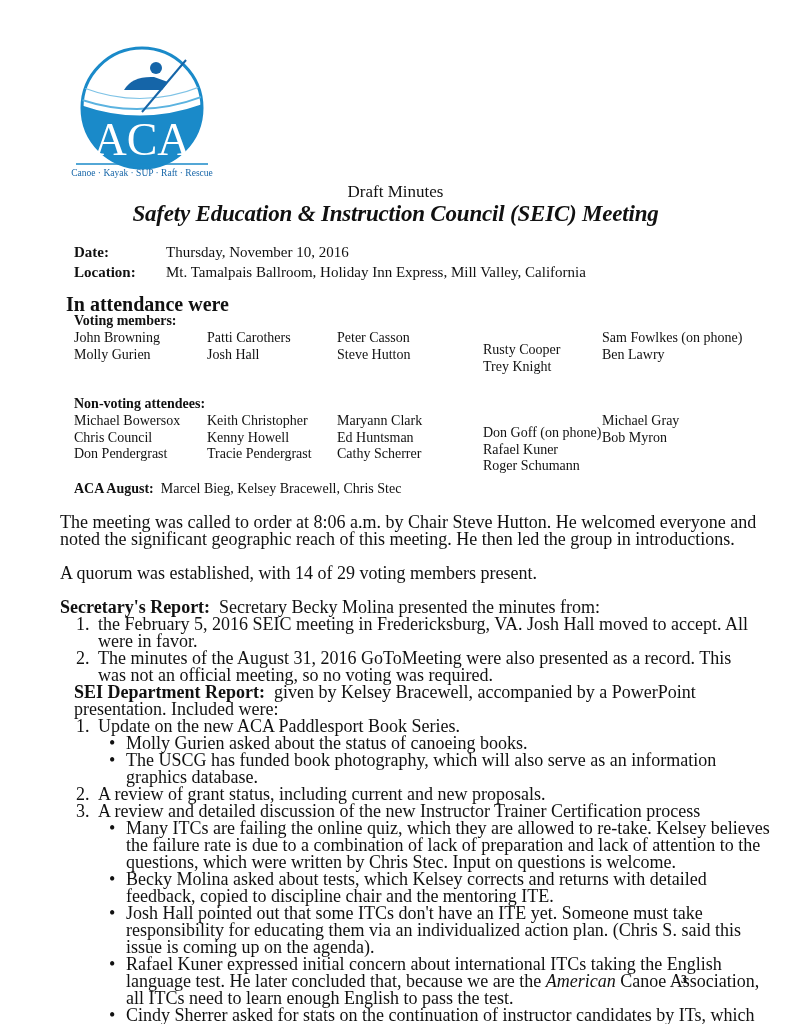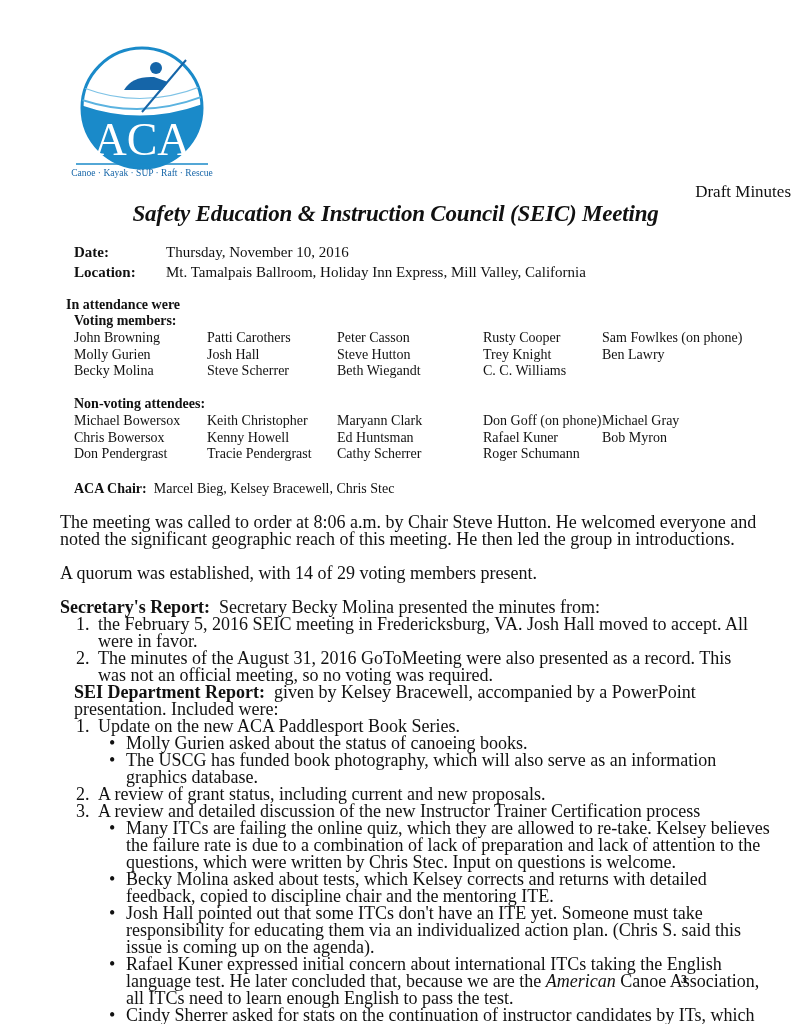--- a/index.html
+++ b/index.html
@@ -1,31 +1,31 @@
 <!DOCTYPE html>
 <html><head>
 <meta charset="utf-8">
 <style>
   html, body { margin: 0; padding: 0; background: #ffffff; }
   body { width: 791px; height: 1024px; position: relative; overflow: hidden;
          font-family: "Liberation Serif", "DejaVu Serif", serif; color: #111; }
   .page { position: absolute; left: 0; top: 0; width: 791px; height: 872px; }
   .logo { position: absolute; left: 58px; top: 46px; width: 168px; height: 136px; }
-  .heading-sub { position: absolute; left: 0; width: 791px; top: 182px; text-align: right;
+  .heading-sub { position: absolute; left: 0; width: 791px; top: 182px; text-align: center;
                  font-size: 17px; }
   .heading-main { position: absolute; left: 0; width: 791px; top: 201px; text-align: center;
                   font-size: 23px; font-weight: bold; letter-spacing: -0.2px; font-style: italic; }
   .meta-row { position: absolute; left: 74px; font-size: 15px; }
   .meta-row .lbl { display: inline-block; width: 92px; font-weight: bold; }
   .b { font-weight: bold; }
   .abs { position: absolute; font-size: 14px; line-height: 17px; }
   .grid { position: absolute; left: 74px; font-size: 14px; line-height: 16.5px; }
   .grid .row { display: flex; height: 16.5px; }
   .grid .c0 { width: 133px; } .grid .c1 { width: 130px; } .grid .c2 { width: 146px; }
-  .grid .c3 { width: 119px; } .grid .c4 { width: 160px; }
+  .grid .c3 { width: 119px; margin-top: 12px; } .grid .c4 { width: 160px; }
   .para { position: absolute; left: 60px; width: 700px; font-size: 18px; line-height: 17px; }
   .item { position: relative; padding-left: 38px; }
   .item .n { position: absolute; left: 16px; }
   .bul { position: relative; padding-left: 66px; }
   .bul .dot { position: absolute; left: 49px; top: 0; }
   .pagenum { position: absolute; left: 681px; top: 972px; font-size: 12px; font-weight: bold; }
 </style>
 </head>
 <body>
 
@@ -54,75 +54,68 @@
   <div class="heading-sub">Draft Minutes</div>
   <div class="heading-main">Safety Education &amp; Instruction Council (SEIC) Meeting</div>
 
   <div class="meta-row" style="top:244px;">
     <span class="lbl">Date:</span><span>Thursday, November 10, 2016</span>
   </div>
   <div class="meta-row" style="top:264px;">
     <span class="lbl">Location:</span><span>Mt. Tamalpais Ballroom, Holiday Inn Express, Mill Valley, California</span>
   </div>
 
-  <div class="abs b" style="left:66px; top:296px; font-size:14px;">In attendance were</div>
+  <div class="abs b" style="left:66px; top:296px; font-size:20px;">In attendance were</div>
   <div class="abs b" style="left:74px; top:312px;">Voting members:</div>
 
   <div class="grid" style="top:330px;">
     <div class="row">
       <span class="c0">John Browning</span>
       <span class="c1">Patti Carothers</span>
       <span class="c2">Peter Casson</span>
       <span class="c3">Rusty Cooper</span>
       <span class="c4">Sam Fowlkes (on phone)</span>
     </div>
     <div class="row">
       <span class="c0">Molly Gurien</span>
       <span class="c1">Josh Hall</span>
       <span class="c2">Steve Hutton</span>
       <span class="c3">Trey Knight</span>
       <span class="c4">Ben Lawry</span>
     </div>
-    <div class="row">
-      <span class="c0">Becky Molina</span>
-      <span class="c1">Steve Scherrer</span>
-      <span class="c2">Beth Wiegandt</span>
-      <span class="c3">C. C. Williams</span>
-      <span class="c4"></span>
-    </div>
   </div>
 
   <div class="abs b" style="left:74px; top:395px;">Non-voting attendees:</div>
 
   <div class="grid" style="top:413px;">
     <div class="row">
       <span class="c0">Michael Bowersox</span>
       <span class="c1">Keith Christopher</span>
       <span class="c2">Maryann Clark</span>
       <span class="c3">Don Goff (on phone)</span>
       <span class="c4">Michael Gray</span>
     </div>
     <div class="row">
-      <span class="c0">Chris Bowersox</span>
+      <span class="c0">Chris Council</span>
       <span class="c1">Kenny Howell</span>
       <span class="c2">Ed Huntsman</span>
       <span class="c3">Rafael Kuner</span>
       <span class="c4">Bob Myron</span>
     </div>
     <div class="row">
       <span class="c0">Don Pendergrast</span>
       <span class="c1">Tracie Pendergrast</span>
       <span class="c2">Cathy Scherrer</span>
       <span class="c3">Roger Schumann</span>
       <span class="c4"></span>
     </div>
   </div>
 
   <div class="abs" style="left:74px; top:480px;">
-    <span class="b">ACA Chair:</span>&nbsp; <span>Marcel Bieg, Kelsey Bracewell, Chris Stec</span>
+    <span class="b">ACA August:</span>&nbsp; <span>Marcel Bieg, Kelsey Bracewell, Chris Stec</span>
   </div>
 
   <div class="para" style="top:514px;">The meeting was called to order at 8:06 a.m. by Chair Steve Hutton.   He welcomed everyone and noted the significant geographic reach of this meeting.  He then led the group in introductions.</div>
   <div class="para" style="top:565px;">A quorum was established, with 14 of 29 voting members present.</div>
 
   <div class="para" style="top:599px;">
     <div>
       <span class="b">Secretary's Report:</span>&nbsp; <span>Secretary Becky Molina presented the minutes from:</span>
     </div>
     <div class="item">

